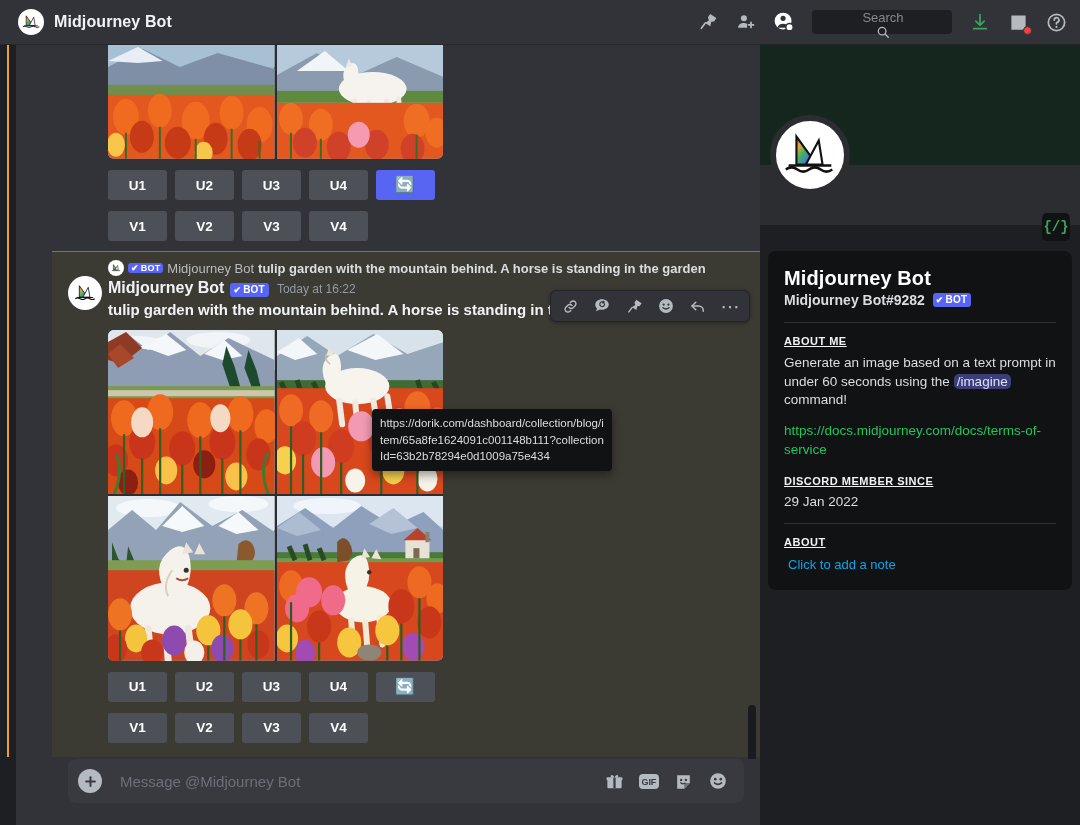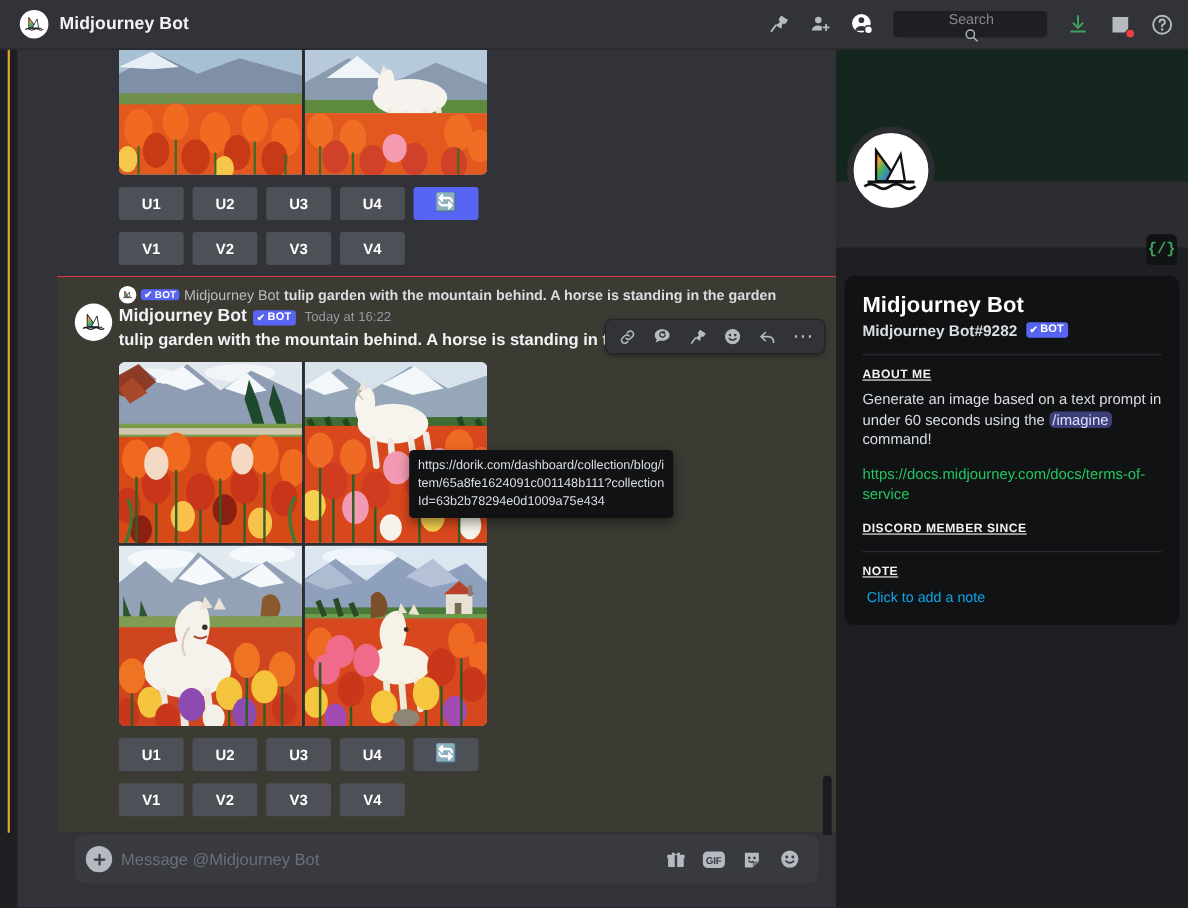--- a/index.html
+++ b/index.html
@@ -286,21 +286,21 @@
   .plus-btn {
     width: 24px; height: 24px; border-radius: 50%;
     background: #b5bac1;
     display: flex; align-items: center; justify-content: center;
     color: #383a40; flex: none; cursor: pointer;
   }
   .composer-ph {
     flex: 1;
     color: #6d6f78;
     font-size: 15px;
-    margin-left: 8px;
+    margin-left: 18px;
   }
   .composer-icons { display: flex; align-items: center; gap: 15px; }
   .cicon { color: #b5bac1; display: flex; align-items: center; cursor: pointer; }
   .gifbox {
     background: #b5bac1; color: #383a40;
     font-size: 9px; font-weight: bold;
     border-radius: 4px;
     padding: 3px 3px 2px 3px;
     letter-spacing: -.2px;
   }
@@ -971,21 +971,22 @@
         </div>
 
         <div class="rb-hr"></div>
 
         <div class="rb-label">ABOUT ME</div>
         <div class="rb-body"><span>Generate an image based on a text prompt in under 60 seconds using the </span><span class="rb-code">/imagine</span><span> command!</span></div>
 
         <a class="rb-link">https://docs.midjourney.com/docs/terms-of-service</a>
 
         <div class="rb-label" style="margin-top:16px;">DISCORD MEMBER SINCE</div>
+        <div class="rb-date">29 Jan 2022</div>
 
         <div class="rb-hr"></div>
 
-        <div class="rb-label">NOTE</div>
+        <div class="rb-label">ABOUT</div>
         <div class="rb-note">Click to add a note</div>
       </div>
     </div>
   </div>
 </div>
 
 </body></html>

